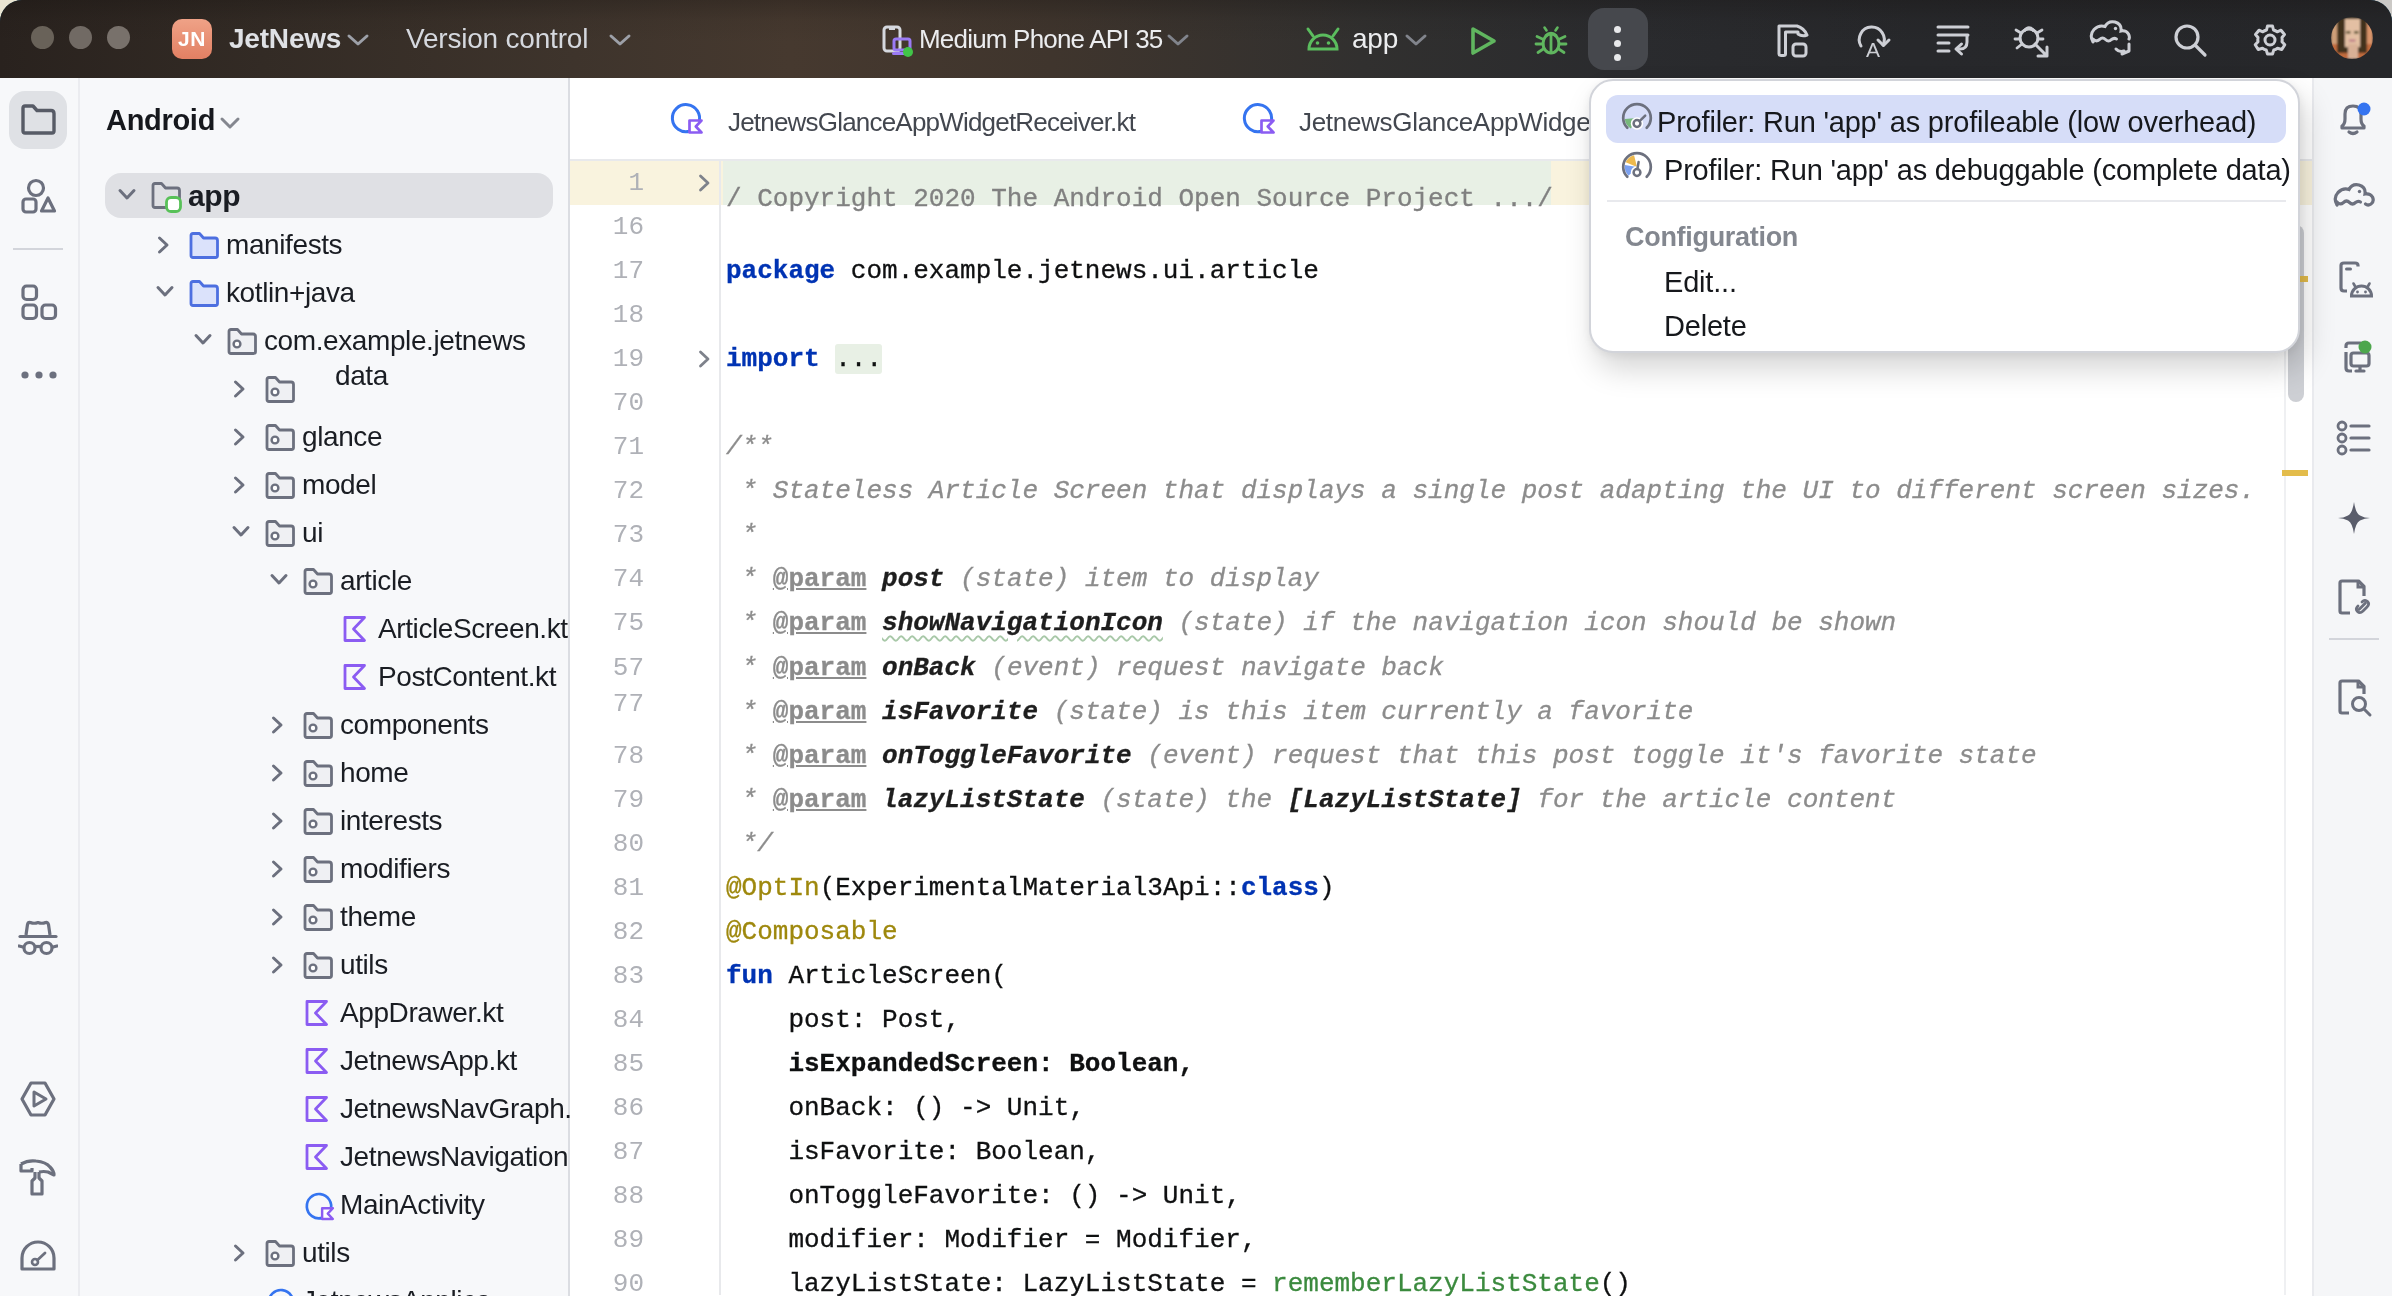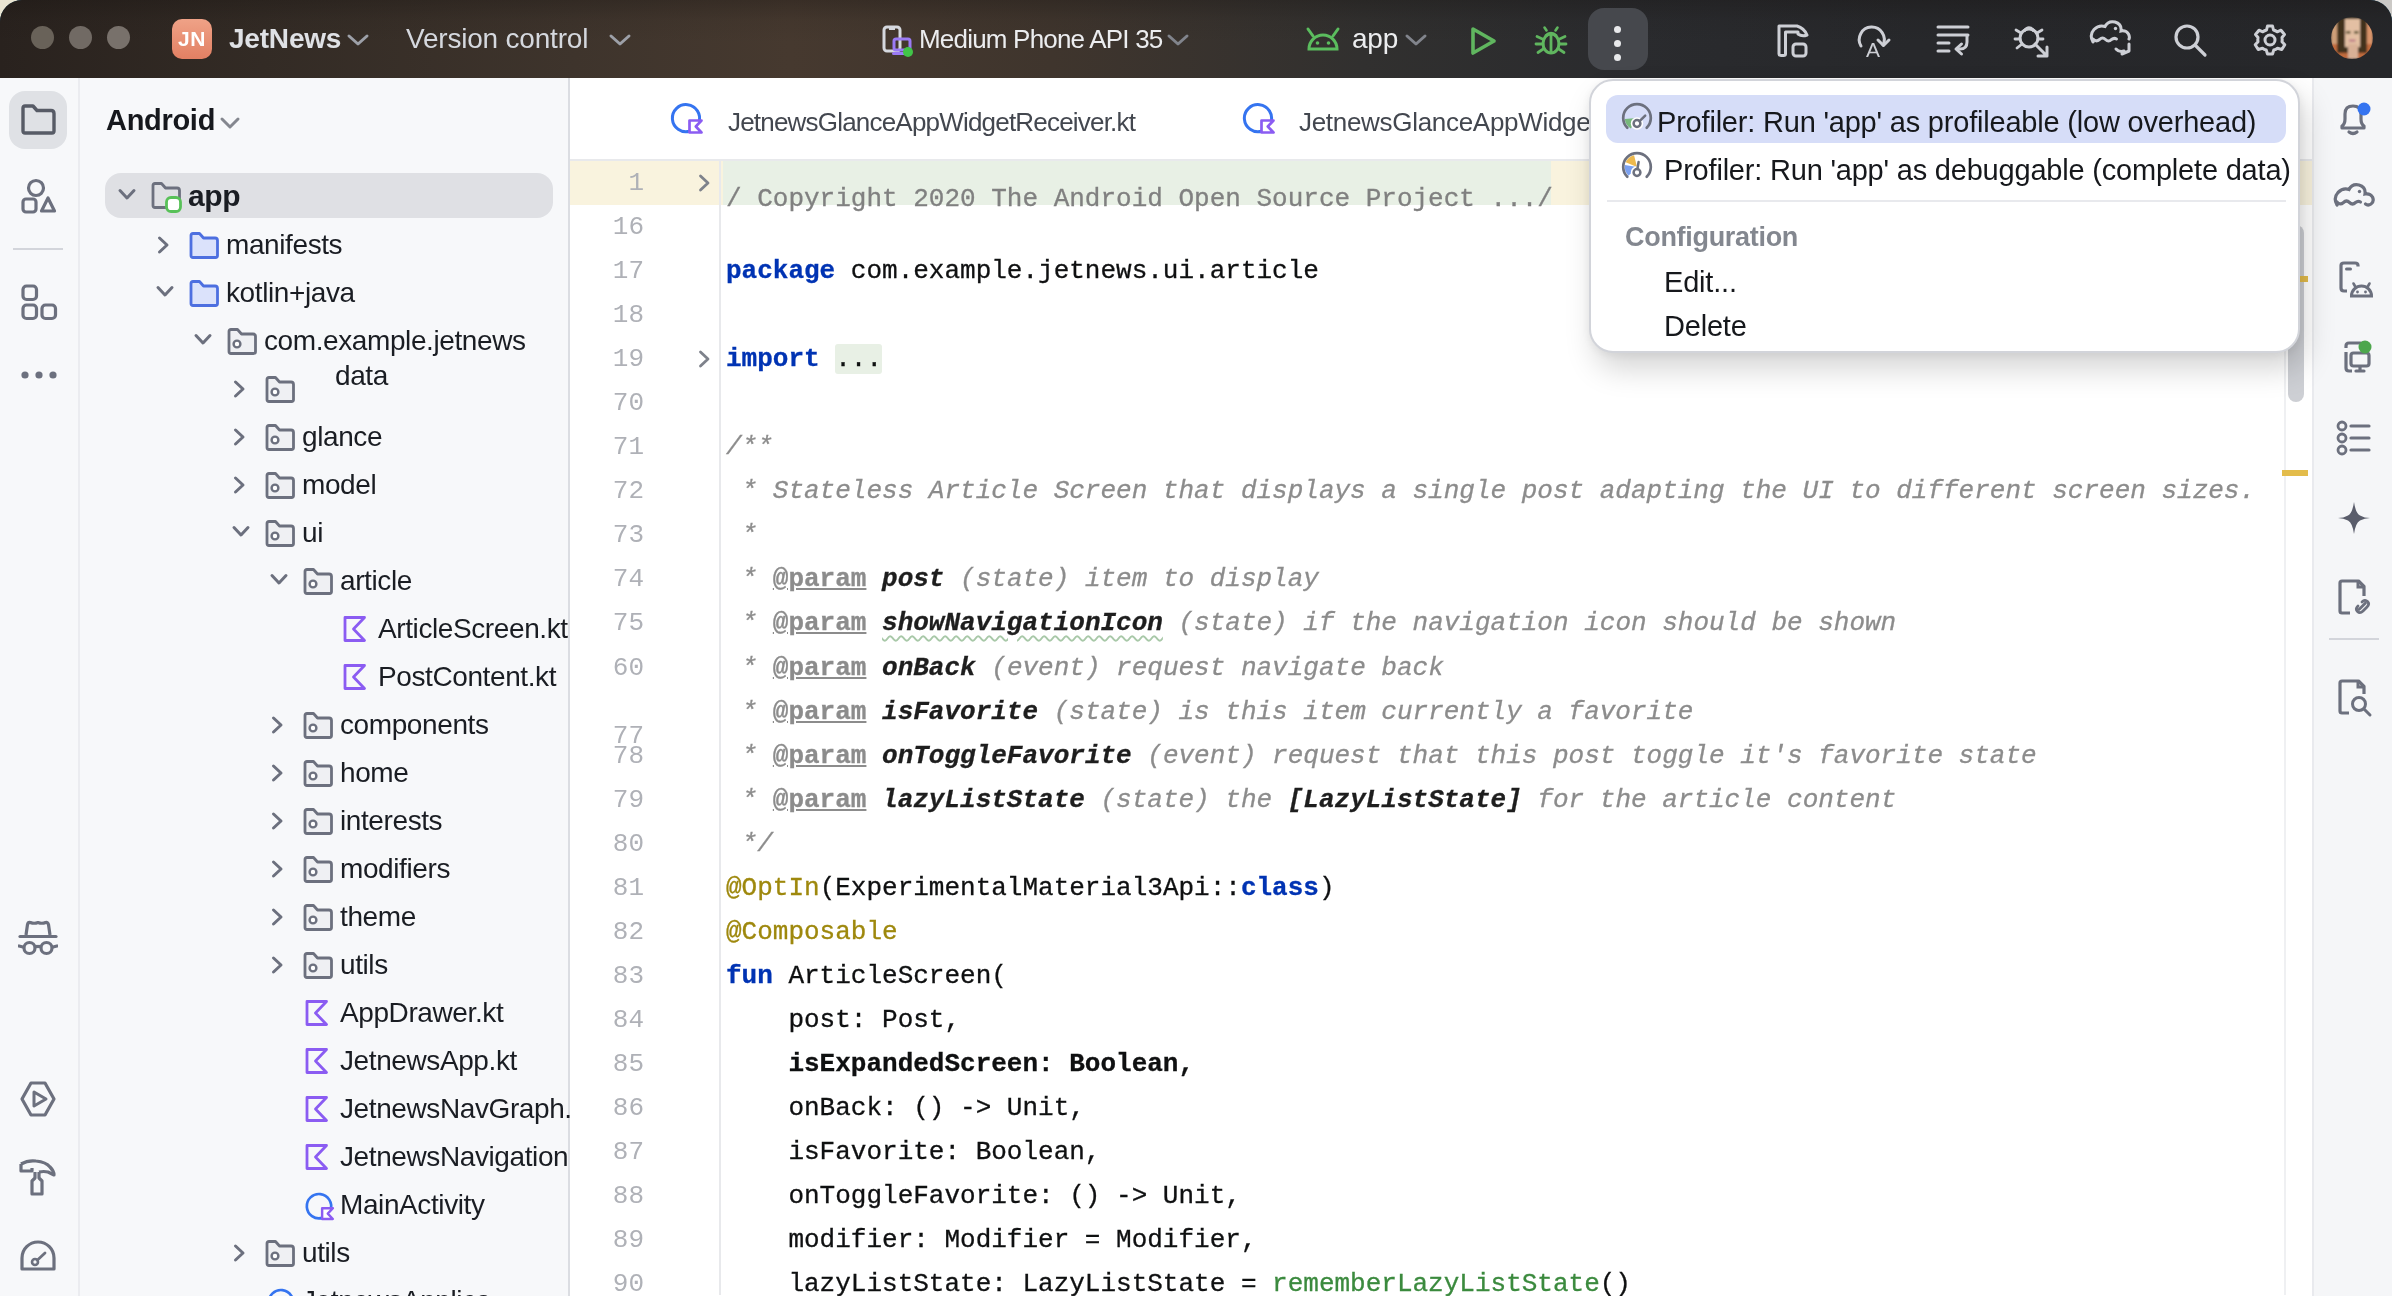--- a/index.html
+++ b/index.html
@@ -438,23 +438,23 @@
     <div class="lnum" style="top:264px;">71</div>
     <div class="cl" style="top:264px;"><span class="cmt">/**</span></div>
     <div class="lnum" style="top:308px;">72</div>
     <div class="cl" style="top:308px;"><span class="cmt"> * Stateless Article Screen that displays a single post adapting the UI to different screen sizes.</span></div>
     <div class="lnum" style="top:352px;">73</div>
     <div class="cl" style="top:352px;"><span class="cmt"> *</span></div>
     <div class="lnum" style="top:396px;">74</div>
     <div class="cl" style="top:396px;"><span class="cmt"> * </span><span class="doctag">@param</span><span class="cmt">&nbsp;</span><span class="docval">post</span><span class="cmt"> (state) item to display</span></div>
     <div class="lnum" style="top:440px;">75</div>
     <div class="cl" style="top:440px;"><span class="cmt"> * </span><span class="doctag">@param</span><span class="cmt">&nbsp;</span><span class="docval" style="text-decoration:underline wavy #A8C8A8 1.5px;text-underline-offset:5px;">showNavigationIcon</span><span class="cmt"> (state) if the navigation icon should be shown</span></div>
-    <div class="lnum" style="top:485px;">60</div>
+    <div class="lnum" style="top:485px;">57</div>
     <div class="cl" style="top:485px;"><span class="cmt"> * </span><span class="doctag">@param</span><span class="cmt">&nbsp;</span><span class="docval">onBack</span><span class="cmt"> (event) request navigate back</span></div>
-    <div class="lnum" style="top:553px;">77</div>
+    <div class="lnum" style="top:521px;">77</div>
     <div class="cl" style="top:529px;"><span class="cmt"> * </span><span class="doctag">@param</span><span class="cmt">&nbsp;</span><span class="docval">isFavorite</span><span class="cmt"> (state) is this item currently a favorite</span></div>
     <div class="lnum" style="top:573px;">78</div>
     <div class="cl" style="top:573px;"><span class="cmt"> * </span><span class="doctag">@param</span><span class="cmt">&nbsp;</span><span class="docval">onToggleFavorite</span><span class="cmt"> (event) request that this post toggle it's favorite state</span></div>
     <div class="lnum" style="top:617px;">79</div>
     <div class="cl" style="top:617px;"><span class="cmt"> * </span><span class="doctag">@param</span><span class="cmt">&nbsp;</span><span class="docval">lazyListState</span><span class="cmt"> (state) the </span><span class="docval">[LazyListState]</span><span class="cmt"> for the article content</span></div>
     <div class="lnum" style="top:661px;">80</div>
     <div class="cl" style="top:661px;"><span class="cmt"> */</span></div>
     <div class="lnum" style="top:705px;">81</div>
     <div class="cl" style="top:705px;"><span class="ann">@OptIn</span>(ExperimentalMaterial3Api::<span class="kw">class</span>)</div>
     <div class="lnum" style="top:749px;">82</div>

